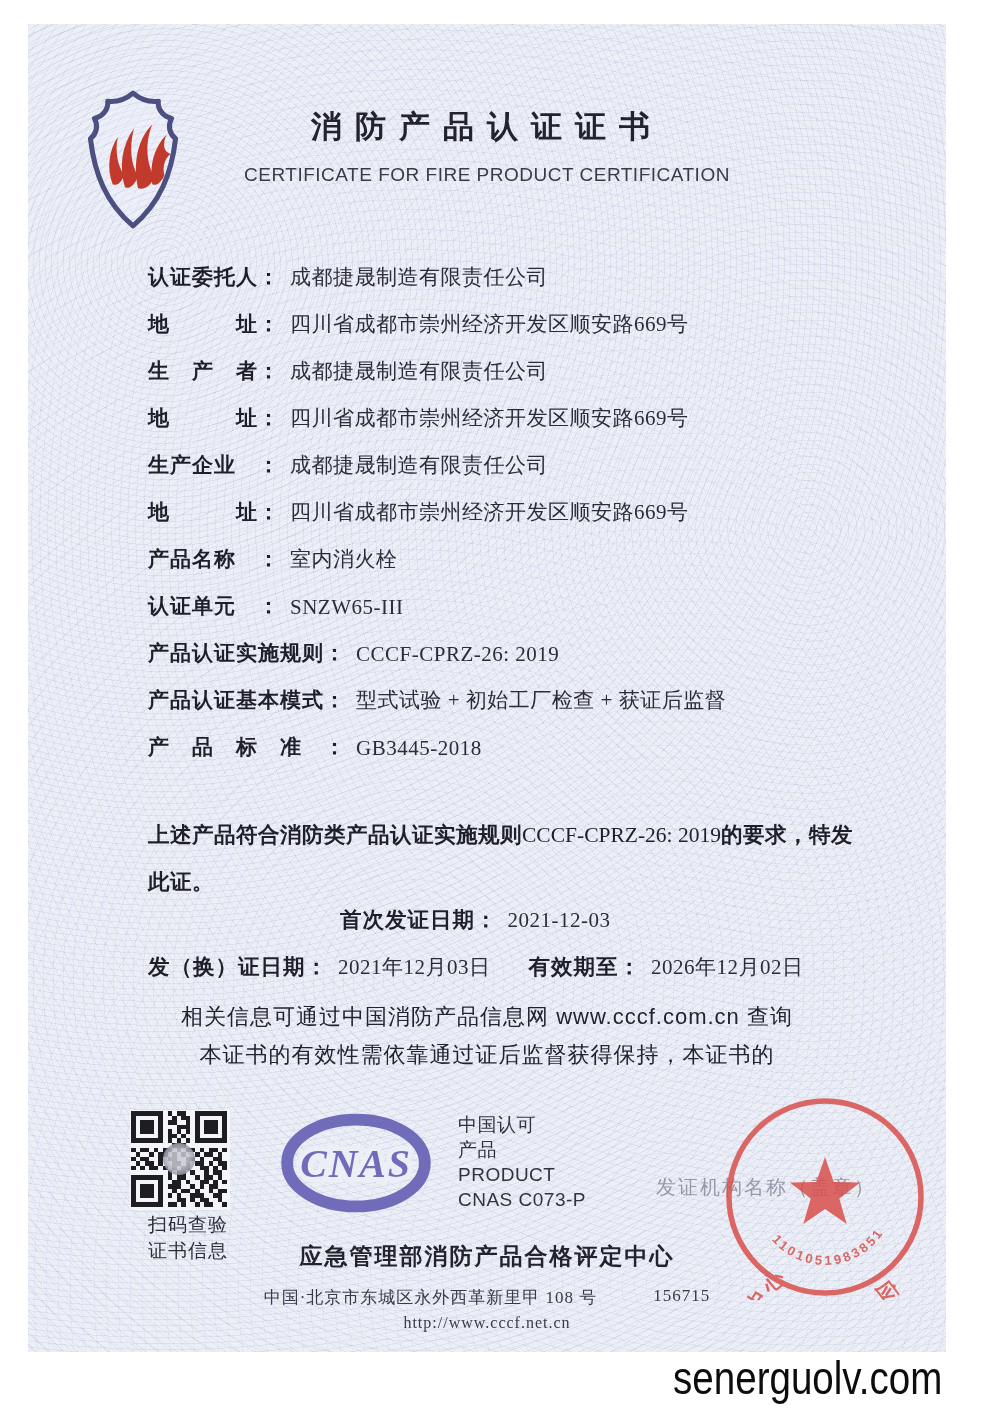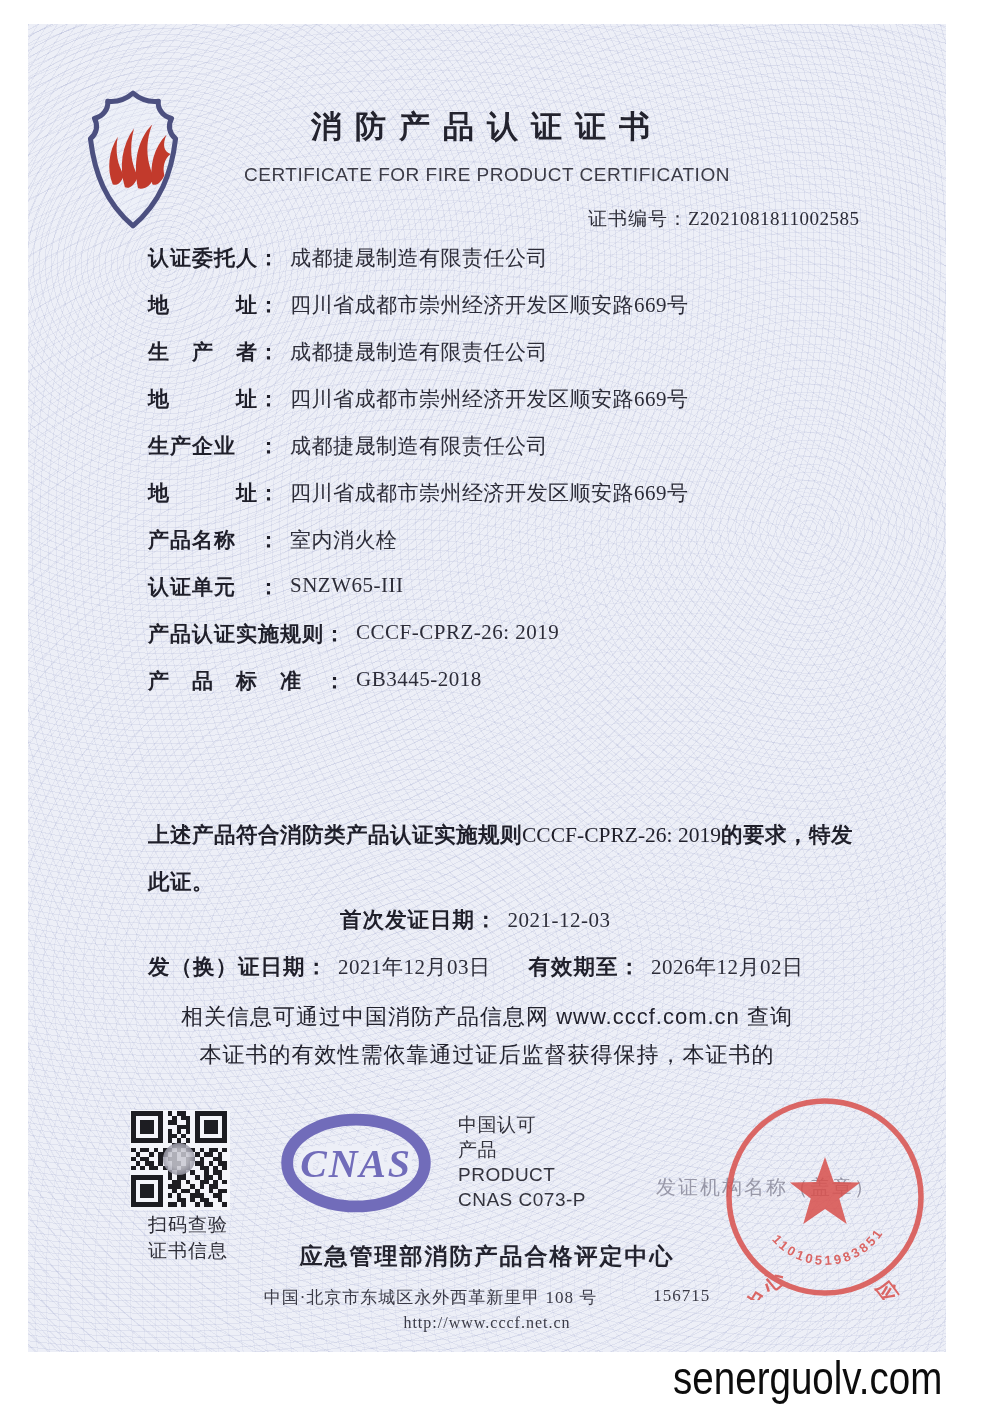--- a/index.html
+++ b/index.html
@@ -23,21 +23,21 @@
   
   .logo{left:72px;top:84px;width:122px;height:152px;}
   .title{left:28px;top:106px;width:918px;text-align:center;font-size:31px;font-weight:700;
          letter-spacing:13px;color:#23232e;}
   .subtitle{left:28px;top:164px;width:918px;text-align:center;font-size:19px;letter-spacing:.5px;color:#3b3b46;}
   .certno{left:588px;top:206px;font-size:19px;color:#2b2b36;letter-spacing:1px;}
   .certno .num{font-family:"Liberation Serif",serif;letter-spacing:.5px;}
 
   
   .fields{left:148px;top:244px;width:800px;}
-  .row{height:47px;display:flex;align-items:flex-start;white-space:nowrap;}
+  .row{height:47px;display:flex;align-items:flex-end;white-space:nowrap;}
   .lbl{font-weight:700;font-size:21px;color:#1f1f2a;letter-spacing:1px;}
   .val{font-family:"Liberation Serif",serif;font-size:21px;color:#2c2c38;margin-left:10px;letter-spacing:.5px;}
   .row.indent .lbl{margin-left:84px;}
 
   .statement{left:148px;top:812px;width:800px;font-size:21.5px;color:#1f1f2a;line-height:47px;}
   .statement .bold{font-weight:700;letter-spacing:.5px;}
   .statement .code{font-family:"Liberation Serif",serif;}
 
   .first-issue{left:340px;top:905px;white-space:nowrap;}
   .first-issue .lbl,.reissue .lbl{font-size:21.5px;}
@@ -80,23 +80,20 @@
   <svg class="abs logo" viewBox="0 0 120 150">
     <path d="M60 9 C53 15 44 18 35 17 C36 25 30 32 22 34 C26 41 24 49 18 54 C22 88 33 117 60 140 C87 117 98 88 102 54 C96 49 94 41 98 34 C90 32 84 25 85 17 C76 18 67 15 60 9 Z" fill="rgba(240,242,250,0.25)" stroke="#4c5080" stroke-width="5" stroke-linejoin="round"></path>
     <path d="M40 99 C34 84 36 66 45 52 C42 67 45 80 51 90 C49 97 44 101 40 99 Z" fill="#c23a2c"></path>
     <path d="M52 102 C46 82 49 60 61 44 C56 63 58 79 65 91 C62 99 57 104 52 102 Z" fill="#c23a2c"></path>
     <path d="M65 103 C60 79 64 55 79 40 C71 60 74 79 81 92 C78 100 71 105 65 103 Z" fill="#c23a2c"></path>
     <path d="M79 99 C76 80 81 62 93 50 C89 60 90 66 97 69 C91 74 89 82 91 90 C88 97 83 101 79 99 Z" fill="#c23a2c"></path>
   </svg>
 
   <div class="abs subtitle">CERTIFICATE FOR FIRE PRODUCT CERTIFICATION</div>
   <div class="abs title">消防产品认证证书</div>
-  <div class="abs certno serif">
-    <span>证书编号：</span><span class="num">Z2021081811002585</span>
-  </div>
 
   <div class="abs fields">
     <div class="row">
         <span class="lbl">认证委托人：</span>
         <span class="val">成都捷晟制造有限责任公司</span>
       </div>
     <div class="row">
         <span class="lbl">地　　　址：</span>
         <span class="val">四川省成都市崇州经济开发区顺安路669号</span>
       </div>
@@ -120,20 +117,24 @@
         <span class="lbl">产品名称　：</span>
         <span class="val">室内消火栓</span>
       </div>
     <div class="row">
         <span class="lbl">认证单元　：</span>
         <span class="val">SNZW65-III</span>
       </div>
     <div class="row">
         <span class="lbl">产品认证实施规则：</span>
         <span class="val">CCCF-CPRZ-26: 2019</span>
+      </div>
+    <div class="row">
+        <span class="lbl">产品认证基本模式：</span>
+        <span class="val">型式试验 + 初始工厂检查 + 获证后监督</span>
       </div>
     <div class="row">
         <span class="lbl">产　品　标　准　：</span>
         <span class="val">GB3445-2018</span>
       </div>
   </div>
 
   <div class="abs statement">
     <div><span class="bold">上述产品符合消防类产品认证实施规则</span><span class="code">CCCF-CPRZ-26: 2019</span><span class="bold">的要求，特发</span></div>
     <div class="bold">此证。</div>

